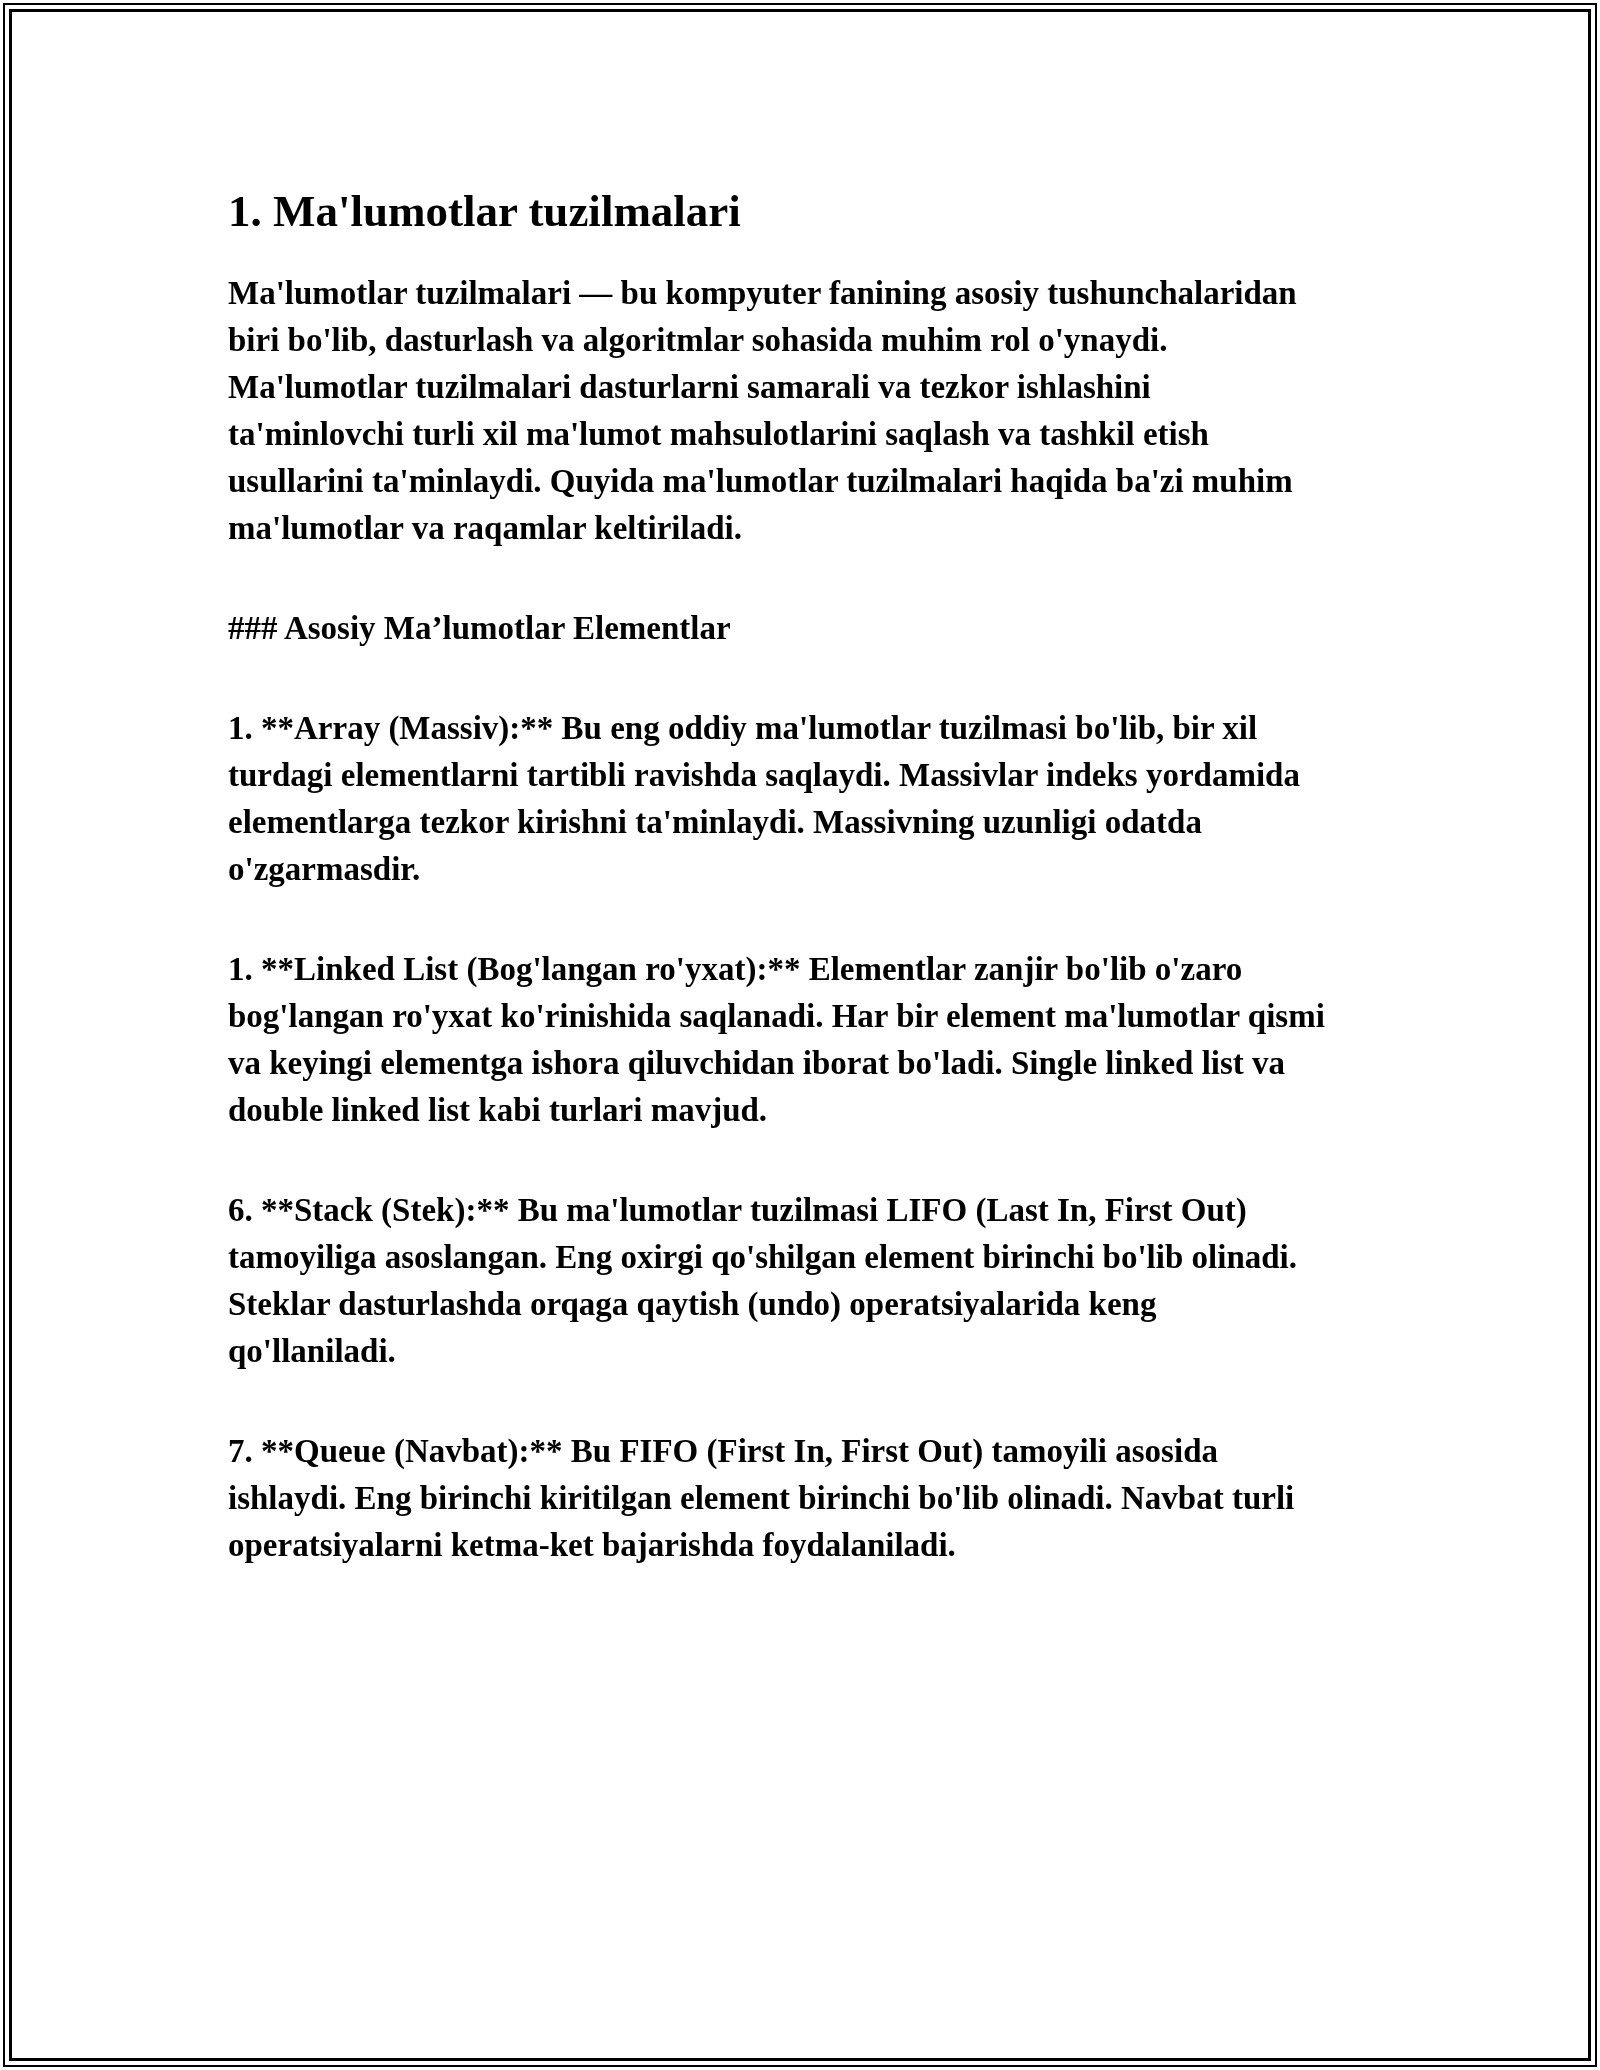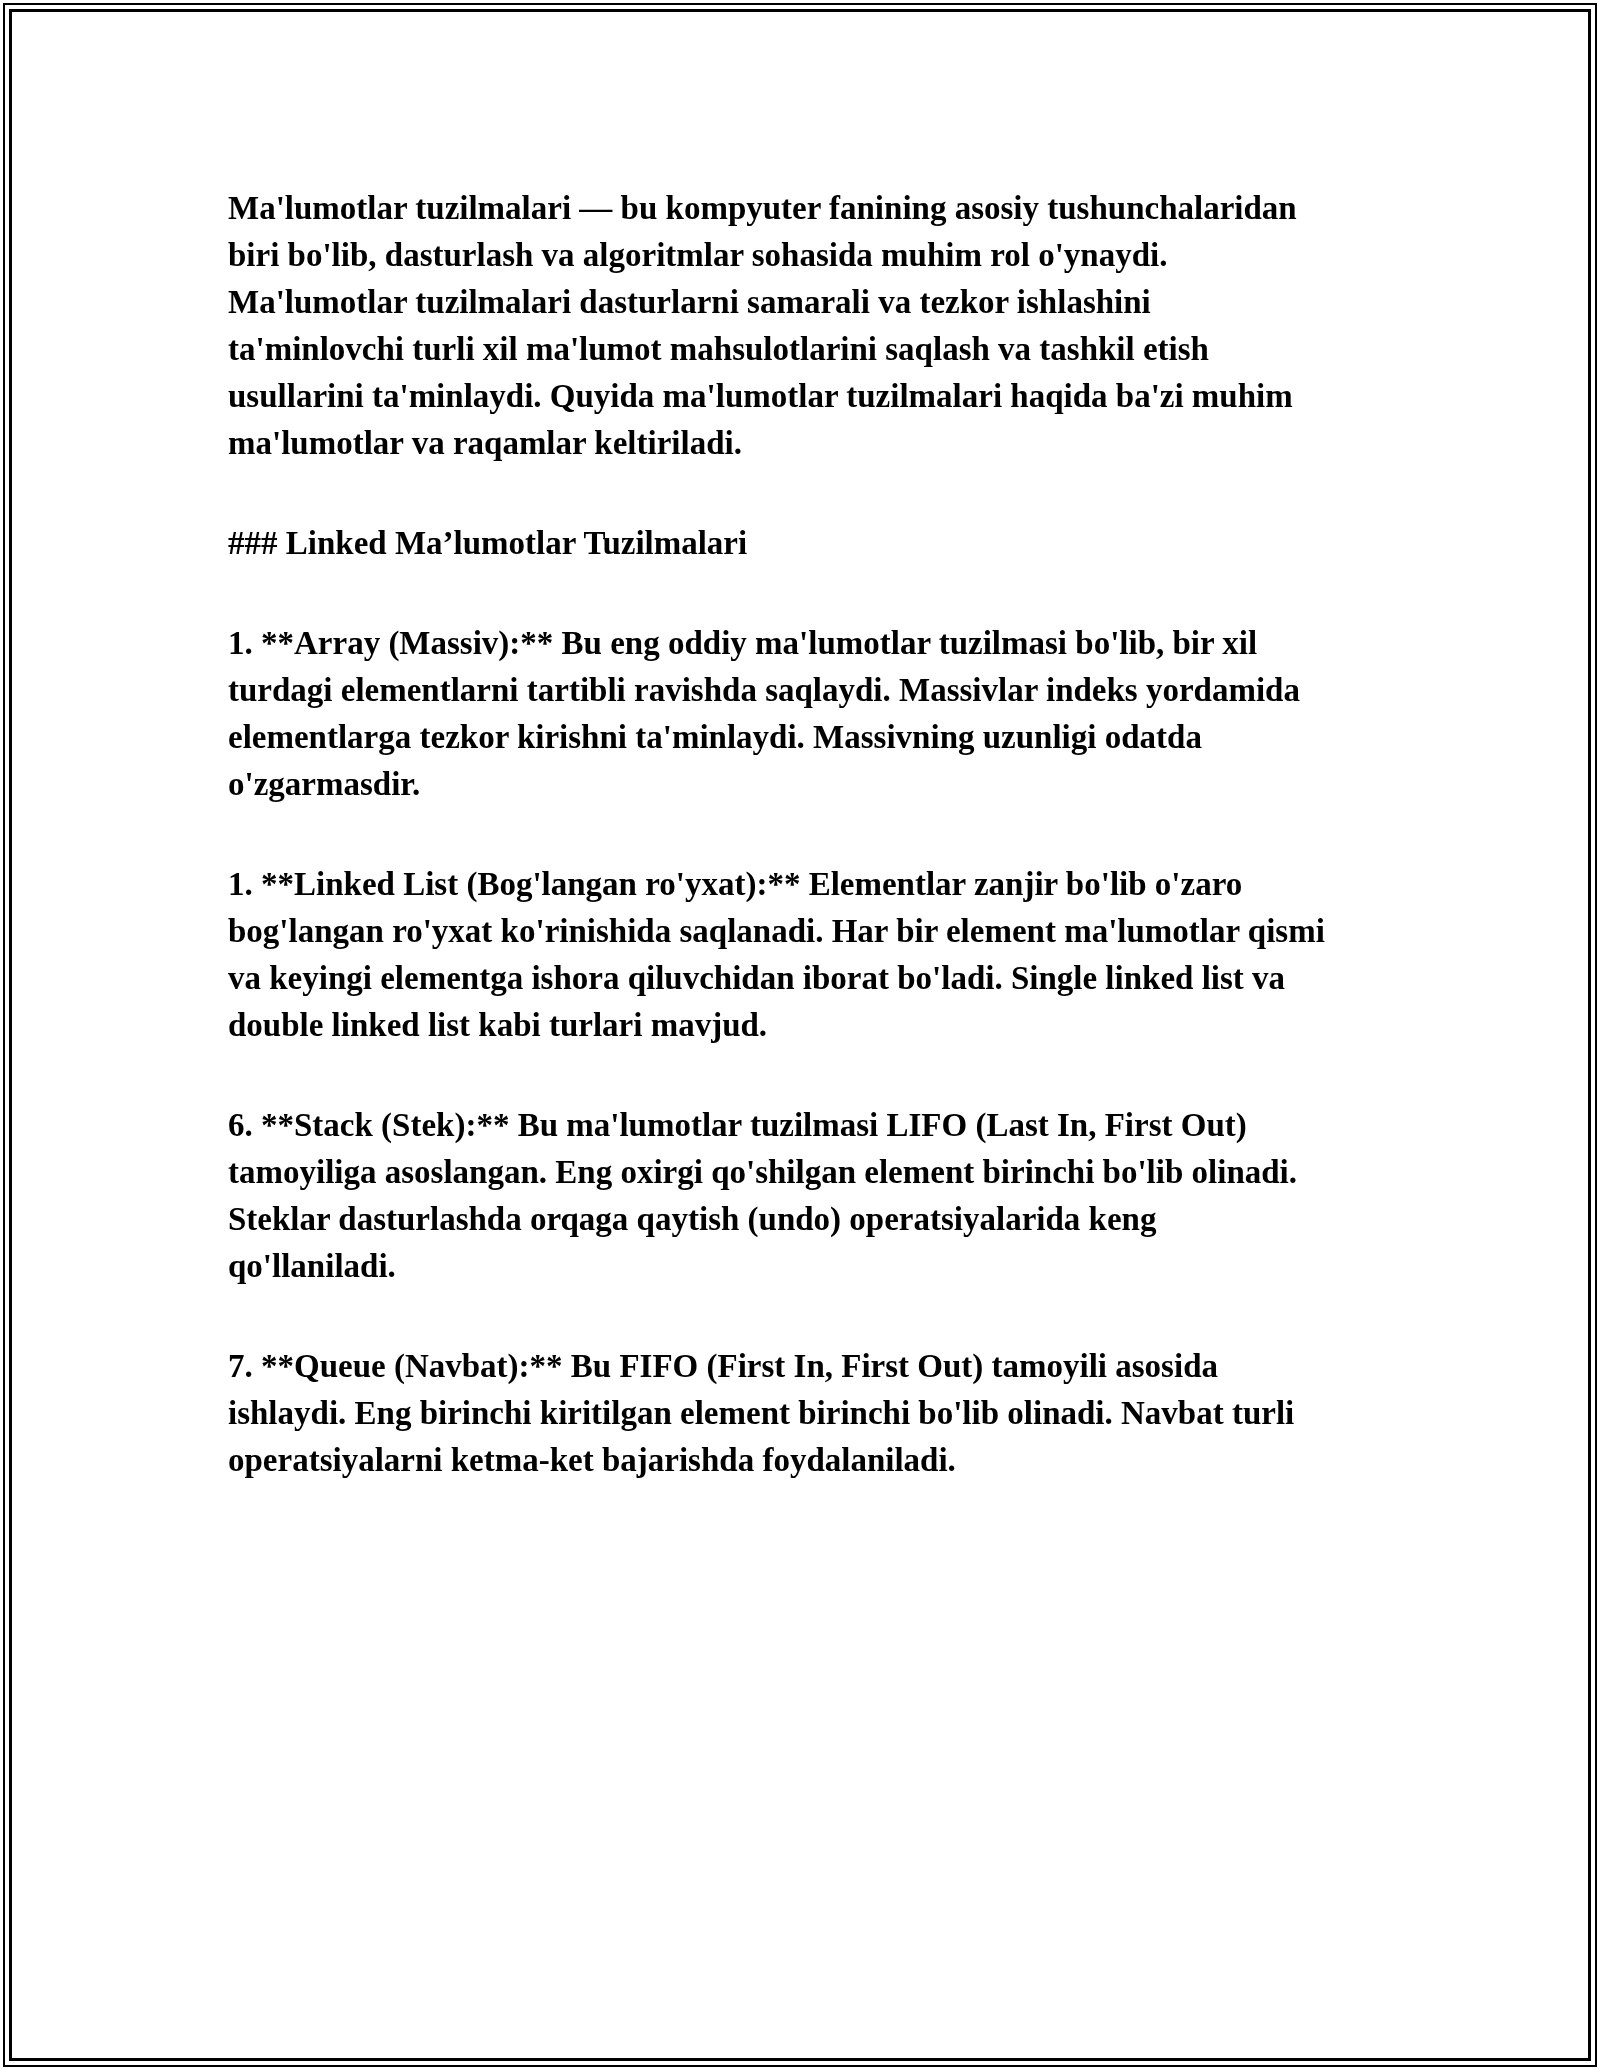--- a/index.html
+++ b/index.html
@@ -54,29 +54,30 @@
   }
 </style>
 </head>
 <body>
 
 <div class="page-root">
   <div class="frame-outer"></div>
   <div class="frame-inner"></div>
 
   <main class="content">
+    <h1 class="title">1. Ma'lumotlar tuzilmalari</h1>
 
     <p class="para">Ma'lumotlar tuzilmalari — bu kompyuter fanining asosiy tushunchalaridan
 biri bo'lib, dasturlash va algoritmlar sohasida muhim rol o'ynaydi.
 Ma'lumotlar tuzilmalari dasturlarni samarali va tezkor ishlashini
 ta'minlovchi turli xil ma'lumot mahsulotlarini saqlash va tashkil etish
 usullarini ta'minlaydi. Quyida ma'lumotlar tuzilmalari haqida ba'zi muhim
 ma'lumotlar va raqamlar keltiriladi.</p>
 
-    <p class="para">### Linked Ma’lumotlar Tuzilmalari</p>
+    <p class="para">### Asosiy Ma’lumotlar Elementlar</p>
 
     <p class="para">1. **Array (Massiv):** Bu eng oddiy ma'lumotlar tuzilmasi bo'lib, bir xil
 turdagi elementlarni tartibli ravishda saqlaydi. Massivlar indeks yordamida
 elementlarga tezkor kirishni ta'minlaydi. Massivning uzunligi odatda
 o'zgarmasdir.</p>
 
     <p class="para">1. **Linked List (Bog'langan ro'yxat):** Elementlar zanjir bo'lib o'zaro
 bog'langan ro'yxat ko'rinishida saqlanadi. Har bir element ma'lumotlar qismi
 va keyingi elementga ishora qiluvchidan iborat bo'ladi. Single linked list va
 double linked list kabi turlari mavjud.</p>

